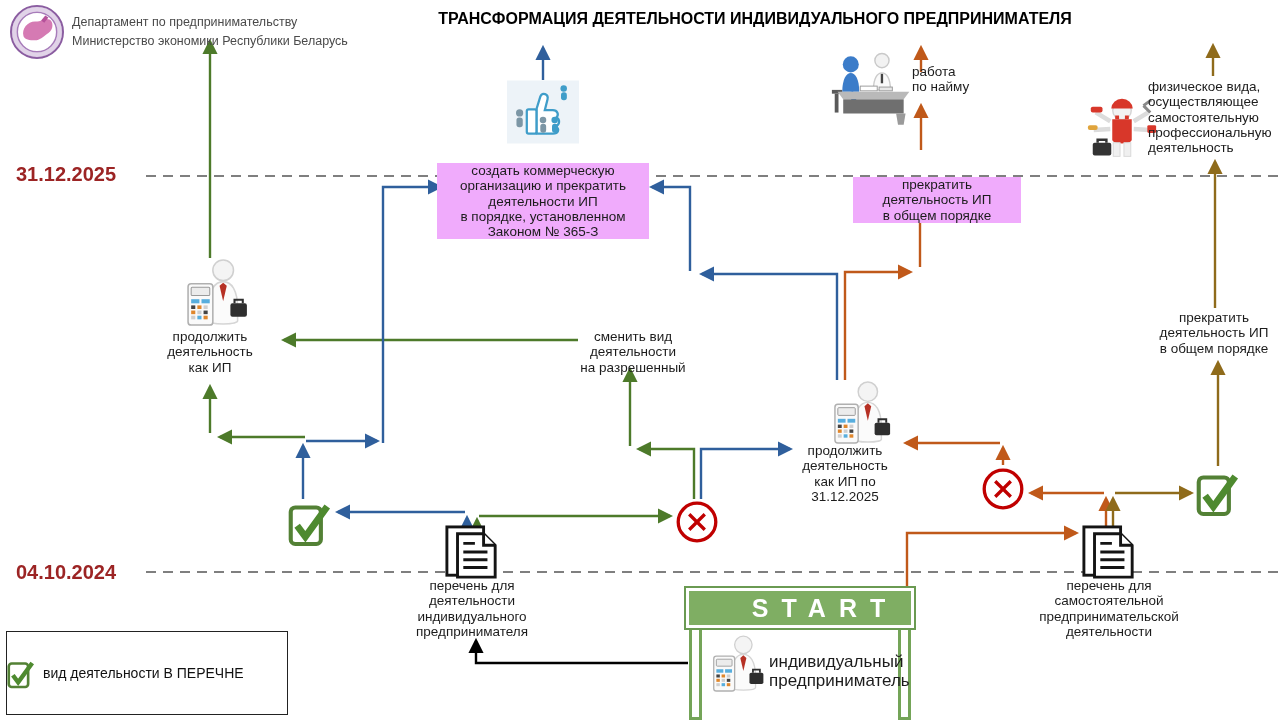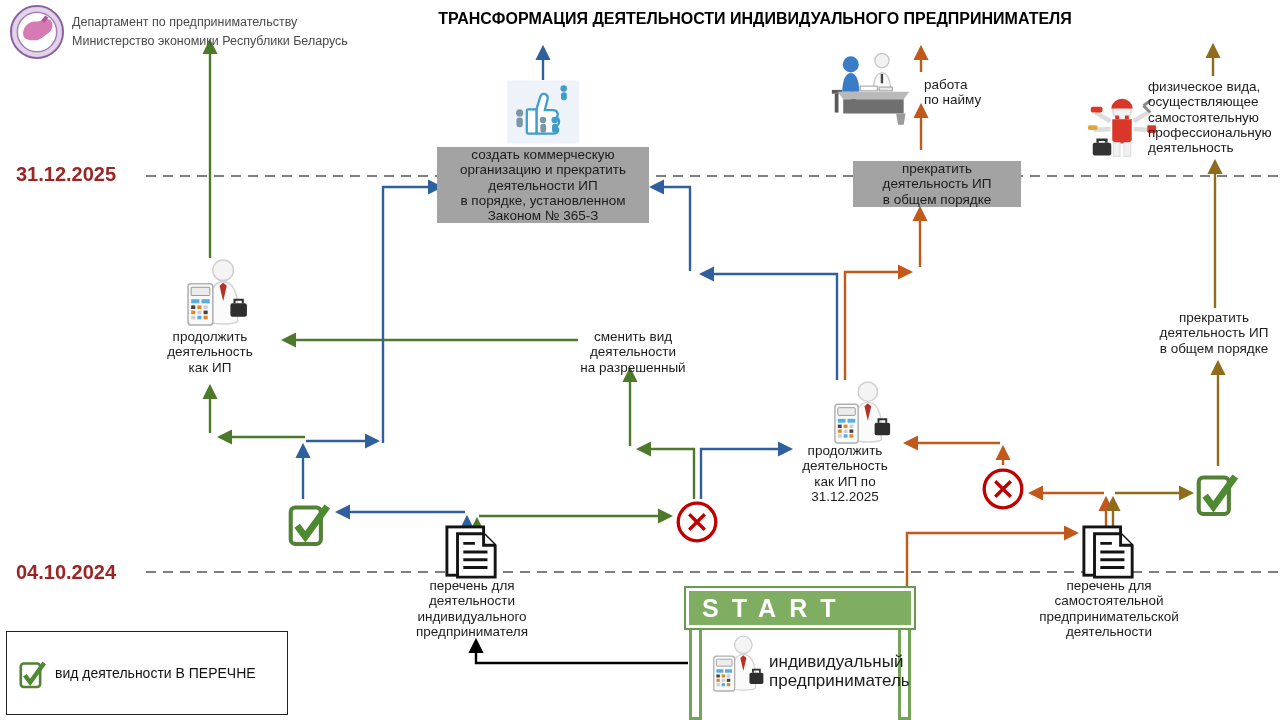--- a/index.html
+++ b/index.html
@@ -2,44 +2,44 @@
 <html><head>
 <meta charset="utf-8">
 <style>
   html,body{margin:0;padding:0;}
   body{width:1280px;height:720px;position:relative;background:#fff;overflow:hidden;
        font-family:"Liberation Sans",sans-serif;}
   .abs{position:absolute;}
   .lbl{position:absolute;font-size:13.5px;line-height:1.13;text-align:center;
        white-space:pre-line;color:#1c1c1c;z-index:3;}
   .lbl.left{text-align:left;}
-  .bgw{background:#a3a3a3;}
+  .bgw{background:#f0abfc;margin-top:16px;}
   .date{position:absolute;font-weight:bold;font-size:20px;color:#9c2424;z-index:3;}
   #title{position:absolute;left:320px;top:10px;width:870px;text-align:center;
          font-size:16px;font-weight:700;color:#000;z-index:3;}
   #orgtext{position:absolute;left:72px;top:13px;width:320px;font-size:12.5px;
            color:#4a4a4a;line-height:1.5;z-index:3;}
   #arrowlayer{position:absolute;left:0;top:0;z-index:1;pointer-events:none;}
   .ln path{fill:none;stroke-width:2.4px;}
   .ag path{stroke:#4d7a2a;} .ab path{stroke:#2f5f9c;} .ao path{stroke:#c0591a;}
   .ay path{stroke:#8f6b1b;} .ak path{stroke:#000;}
   .dash{fill:none;stroke:#7f7f7f;stroke-width:2px;stroke-dasharray:10 7;}
   .icon{position:absolute;z-index:2;}
   .icon svg{overflow:visible;display:block;}
   #legendbox{position:absolute;left:6px;top:631px;width:282px;height:84px;
              border:1.5px solid #222;background:#fff;z-index:4;
-             display:flex;flex-direction:column;justify-content:center;gap:8px;padding-left:12px;box-sizing:border-box;}
+             display:flex;flex-direction:column;justify-content:center;gap:8px;padding-left:0;box-sizing:border-box;}
   .legrow{display:flex;align-items:center;gap:9px;}
   .legrow span{font-size:14px;color:#111;}
   #startsign{position:absolute;left:688px;top:586px;width:224px;height:134px;z-index:2;}
   .post{position:absolute;top:3px;bottom:0;width:13px;background:#fff;
         border:3px solid #74a458;box-sizing:border-box;}
   #startbanner{position:absolute;left:-2px;right:-2px;top:2px;height:34px;background:#7fae63;
                border:3px solid #fff;box-shadow:0 0 0 2px #6a9a52;z-index:2;
-               display:flex;align-items:center;justify-content:flex-start;}
+               display:flex;align-items:center;justify-content:center;padding-left:37px;}
   #startbanner div{color:#fff;font-weight:bold;font-size:25px;letter-spacing:13px;padding-left:13px;}
 </style>
 </head>
 <body>
 
 <svg width="0" height="0" style="position:absolute" aria-hidden="true">
   <defs>
     <g id="bizman">
       <circle cx="36" cy="11" r="10" fill="#f4f4f4" stroke="#d0d0d0" stroke-width="1.5"></circle>
       <path d="M22,48 c0,-18 6,-26 14,-26 c8,0 14,8 14,26 l0,12 c0,4 -28,4 -28,0 z" fill="#fbfbfb" stroke="#d5d5d5" stroke-width="1.5"></path>
@@ -260,21 +260,21 @@
   <svg width="44" height="44" viewBox="0 0 48 48">
       <use href="#xsym"></use>
     </svg>
 </div>
 
 <div class="lbl bgw" style="left:437px;top:147px;width:212px;">создать коммерческую
 организацию и прекратить
 деятельности ИП
 в порядке, установленном
 Законом № 365-З</div>
-<div class="lbl left" style="left:912px;top:77px;width:84px;margin-left:12px;">работа
+<div class="lbl left" style="left:912px;top:64px;width:84px;">работа
 по найму</div>
 <div class="lbl left" style="left:1148px;top:79px;width:128px;">физическое вида,
 осуществляющее
 самостоятельную
 профессиональную
 деятельность</div>
 <div class="lbl bgw" style="left:853px;top:161px;width:168px;">прекратить
 деятельность ИП
 в общем порядке</div>
 <div class="lbl" style="left:1146px;top:310px;width:136px;">прекратить

